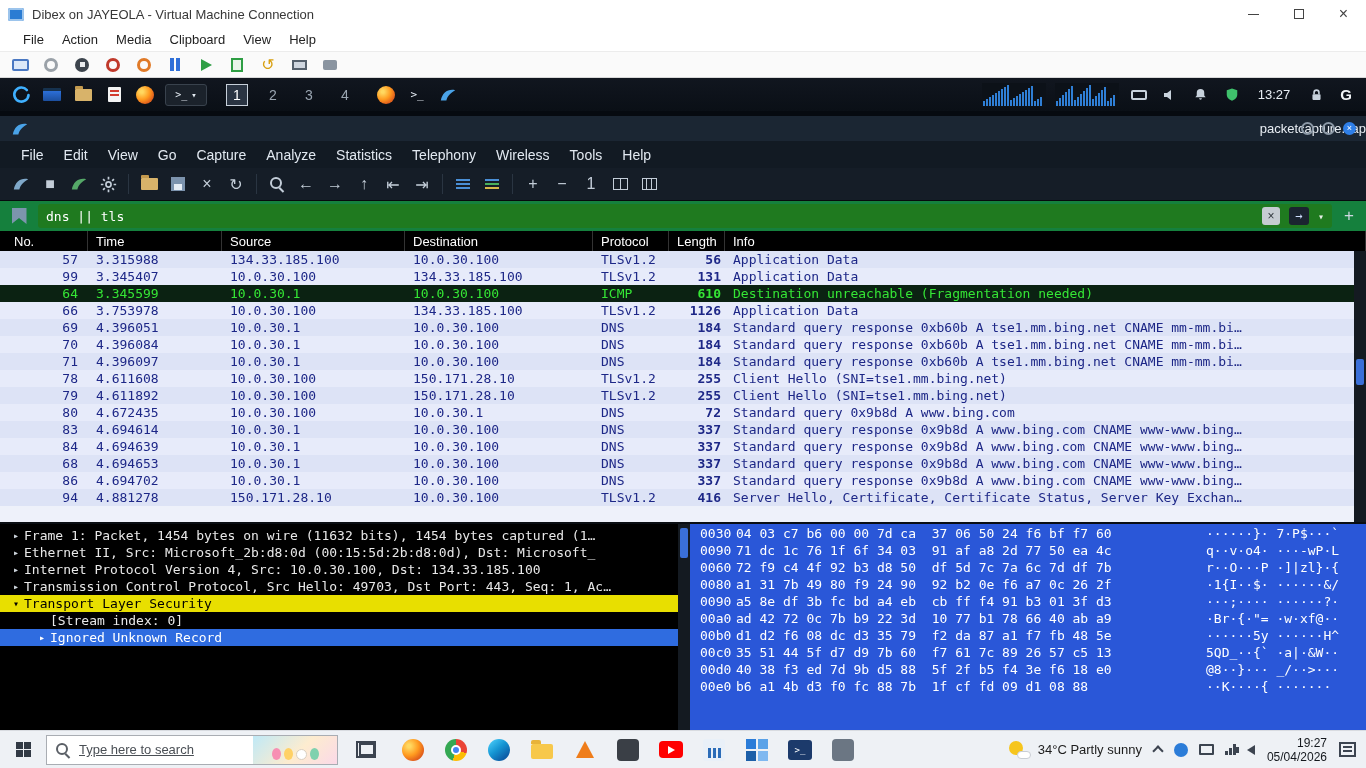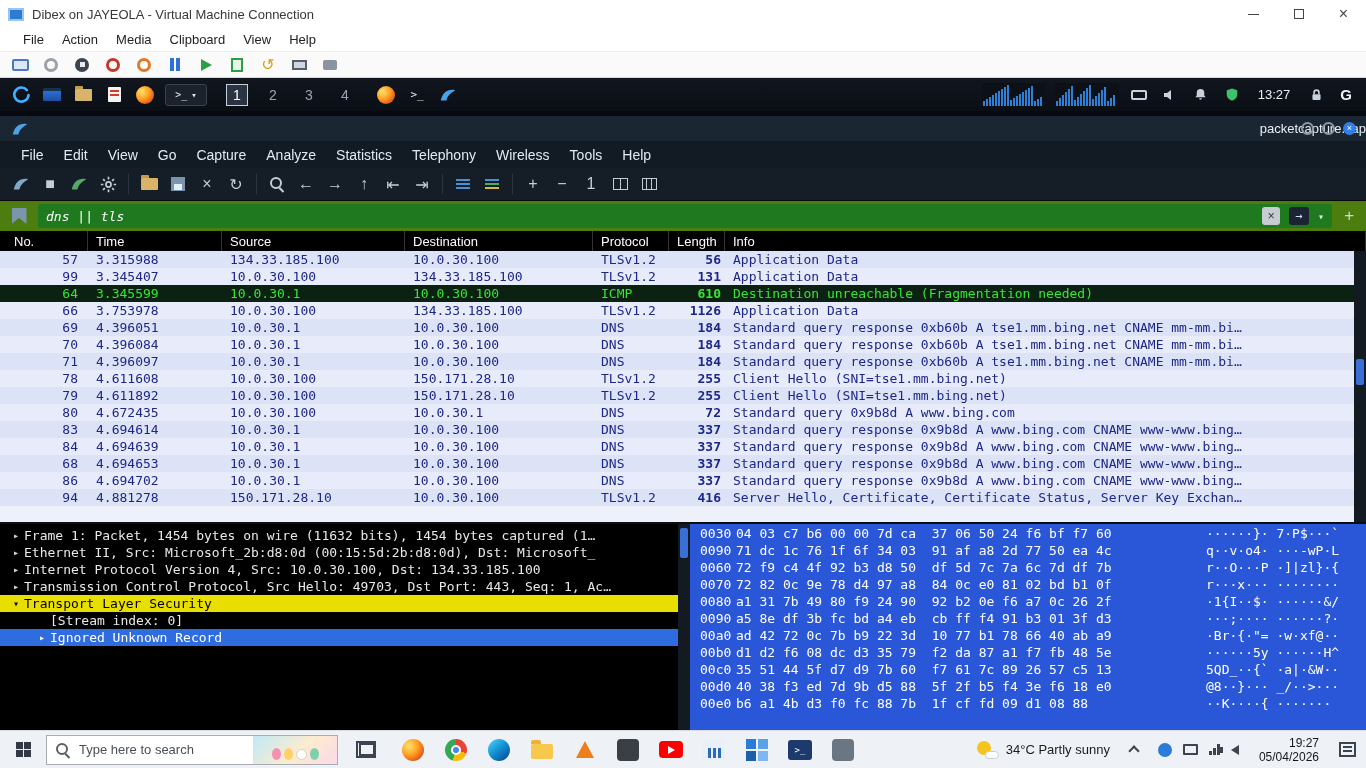--- a/index.html
+++ b/index.html
@@ -82,21 +82,21 @@
   .mag { position:relative; width:16px; height:16px; }
   .mag::before { content:""; position:absolute; left:1px; top:1px; width:8px; height:8px; border:2px solid #c3cdd8; border-radius:50%; }
   .mag::after { content:""; position:absolute; left:11px; top:11px; width:6px; height:2px; background:#c3cdd8; transform:rotate(45deg); transform-origin:0 0; }
   .bars { display:flex; flex-direction:column; gap:2px; }
   .bars i { width:14px; height:2px; background:#4a8fd6; display:block; }
   .bars.multi i:nth-child(1){background:#4a8fd6}.bars.multi i:nth-child(2){background:#48b05c}.bars.multi i:nth-child(3){background:#d6b84a}
   .colsico { width:15px; height:12px; border:1px solid #c3cdd8; display:flex; }
   .colsico i { flex:1; border-right:1px solid #c3cdd8; }
   .colsico i:last-child { border-right:none; }
 
-  .ws-filterbar { height:30px; display:flex; align-items:center; background:#4d7c0f; padding:0 6px; gap:6px;font-style:italic; }
+  .ws-filterbar { height:30px; display:flex; align-items:center; background:#15803d; padding:0 6px; gap:6px; }
   .f-bookmark { width:15px; height:16px; background:#7c95ad; clip-path:polygon(0 0,100% 0,100% 100%,50% 62%,0 100%); }
   .f-field { flex:1; height:24px; background:#1f7a1f; border-radius:3px; display:flex; align-items:center; padding:0 8px; color:#fff; font-family:"DejaVu Sans Mono",monospace; font-size:13px; gap:9px; }
   .f-text { flex:1; }
   .f-clear { width:18px; height:18px; background:#c6ccd2; color:#30373d; border-radius:3px; display:flex; align-items:center; justify-content:center; font-size:12px; font-family:"Liberation Sans",sans-serif; }
   .f-apply { width:20px; height:18px; background:#1b2430; color:#cfe0ff; border-radius:3px; display:flex; align-items:center; justify-content:center; font-size:12px; }
   .f-caret { color:#e8f0e8; font-size:10px; }
   .f-plus { width:22px; height:22px; color:#cfd8e2; display:flex; align-items:center; justify-content:center; font-size:17px; }
 
   
   .pkt-area { position:relative; background:#eef1fa; height:293px; border-bottom:2px solid #0a0e13; }
@@ -133,21 +133,21 @@
 
   
   .win-taskbar { height:38px; background:#eef1f5; border-top:1px solid #d8dbe0; display:flex; align-items:center; }
   .tb-start { width:46px; height:100%; display:flex; align-items:center; justify-content:center; }
   .winlogo { display:grid; grid-template-columns:7px 7px; gap:1px; }
   .winlogo i { width:7px; height:7px; background:#323a45; display:block; }
   .tb-search { width:292px; height:30px; background:#fff; border:1px solid #a9adb3; display:flex; align-items:center; overflow:hidden; }
   .mag.dark::before { border-color:#5a5f66; }
   .mag.dark::after { background:#5a5f66; }
   .tb-search .mag { margin:0 8px; flex:none; }
-  .tb-search-text { flex:1; color:#4a4f55; font-size:13px; white-space:nowrap; }
+  .tb-search-text { flex:1; color:#4a4f55; font-size:13px; white-space:nowrap;text-decoration:underline; }
   .easter { width:84px; height:100%; background:linear-gradient(135deg,#bfe9f7,#fdeccf 55%,#fbd9e8); display:flex; align-items:flex-end; justify-content:center; gap:3px; padding-bottom:4px; flex:none; }
   .egg { width:9px; height:12px; border-radius:50%; display:block; }
   .egg.e1 { background:#f78fb3; } .egg.e2 { background:#ffd166; } .egg.e3 { background:#7fd1ae; }
   .bun { width:11px; height:11px; background:#fff; border-radius:50%; border:1px solid #d9cfc2; display:block; }
   .tb-taskview { margin-left:16px; }
   .tv { width:16px; height:13px; border:2px solid #3c4450; background:#eef1f5; position:relative; }
   .tv::before { content:""; position:absolute; left:-5px; top:-4px; width:16px; height:13px; border:2px solid #3c4450; }
   .tb-apps { display:flex; gap:17px; margin-left:20px; align-items:center; }
   .app { width:26px; height:26px; display:flex; align-items:center; justify-content:center; }
   .chromeb { width:22px; height:22px; border-radius:50%; background:conic-gradient(#ea4335 0 30%,#fbbc05 30% 55%,#34a853 55% 100%); position:relative; }
@@ -160,21 +160,21 @@
   .yt { width:24px; height:17px; background:#f00; border-radius:4px; display:flex; align-items:center; justify-content:center; }
   .yt::after { content:""; border-left:7px solid #fff; border-top:4px solid transparent; border-bottom:4px solid transparent; }
   .bank { width:22px; height:22px; background:#e9f0f8; border-radius:3px; display:flex; align-items:flex-end; justify-content:center; gap:2px; padding-bottom:3px; }
   .bank i { width:3px; height:10px; background:#2b6cb8; display:block; }
   .tiles { display:grid; grid-template-columns:10px 10px; gap:2px; }
   .tiles i { height:10px; display:block; }
   .tiles i:nth-child(1){background:#2b7cd8}.tiles i:nth-child(2){background:#5aa2e8}
   .tiles i:nth-child(3){background:#1c5fa8}.tiles i:nth-child(4){background:#7fb8f0}
   .pshell { width:24px; height:20px; background:#1c3a6b; border-radius:3px; color:#fff; font-size:9px; font-family:"DejaVu Sans Mono",monospace; display:flex; align-items:center; justify-content:center; }
   .grayapp { width:22px; height:22px; border-radius:4px; background:#6b7683; }
-  .tb-right { margin-left:auto; display:flex; align-items:center; gap:20px; padding-right:10px; }
+  .tb-right { margin-left:auto; display:flex; align-items:center; gap:12px; padding-right:10px; }
   .weather { display:flex; align-items:center; gap:7px; font-size:13px; color:#1c1c1c; }
   .wicon { position:relative; width:22px; height:18px; }
   .sun { position:absolute; left:0; top:0; width:14px; height:14px; border-radius:50%; background:#f6c51d; }
   .cloudlet { position:absolute; right:0; bottom:0; width:14px; height:8px; background:#fff; border:1px solid #c9ced4; border-radius:6px; }
   .chev { width:8px; height:8px; border-left:2px solid #3c4450; border-top:2px solid #3c4450; transform:rotate(45deg); margin-top:3px; }
   .tray { display:flex; align-items:center; gap:11px; color:#3c4450; }
   .bluedot { width:14px; height:14px; border-radius:50%; background:#2b7cd8; }
   .monitor { width:15px; height:11px; border:2px solid #3c4450; border-radius:1px; }
   .netbars { display:flex; align-items:flex-end; gap:1px; height:11px; }
   .netbars i { width:3px; background:#3c4450; display:block; }
@@ -668,23 +668,20 @@
             <div class="hrow">
     <span class="hoff">0030</span><span class="hbytes">04 03 c7 b6 00 00 7d ca  37 06 50 24 f6 bf f7 60</span><span class="hascii">······}· 7·P$···`</span>
   </div>
             <div class="hrow">
     <span class="hoff">0090</span><span class="hbytes">71 dc 1c 76 1f 6f 34 03  91 af a8 2d 77 50 ea 4c</span><span class="hascii">q··v·o4· ···-wP·L</span>
   </div>
             <div class="hrow">
     <span class="hoff">0060</span><span class="hbytes">72 f9 c4 4f 92 b3 d8 50  df 5d 7c 7a 6c 7d df 7b</span><span class="hascii">r··O···P ·]|zl}·{</span>
   </div>
             <div class="hrow">
-    <span class="hoff">0070</span><span class="hbytes">72 82 0c 9e 78 d4 97 a8  84 0c e0 81 02 bd b1 0f</span><span class="hascii">r···x··· ········</span>
-  </div>
-            <div class="hrow">
     <span class="hoff">0080</span><span class="hbytes">a1 31 7b 49 80 f9 24 90  92 b2 0e f6 a7 0c 26 2f</span><span class="hascii">·1{I··$· ······&amp;/</span>
   </div>
             <div class="hrow">
     <span class="hoff">0090</span><span class="hbytes">a5 8e df 3b fc bd a4 eb  cb ff f4 91 b3 01 3f d3</span><span class="hascii">···;···· ······?·</span>
   </div>
             <div class="hrow">
     <span class="hoff">00a0</span><span class="hbytes">ad 42 72 0c 7b b9 22 3d  10 77 b1 78 66 40 ab a9</span><span class="hascii">·Br·{·"= ·w·xf@··</span>
   </div>
             <div class="hrow">
     <span class="hoff">00b0</span><span class="hbytes">d1 d2 f6 08 dc d3 35 79  f2 da 87 a1 f7 fb 48 5e</span><span class="hascii">······5y ······H^</span>

